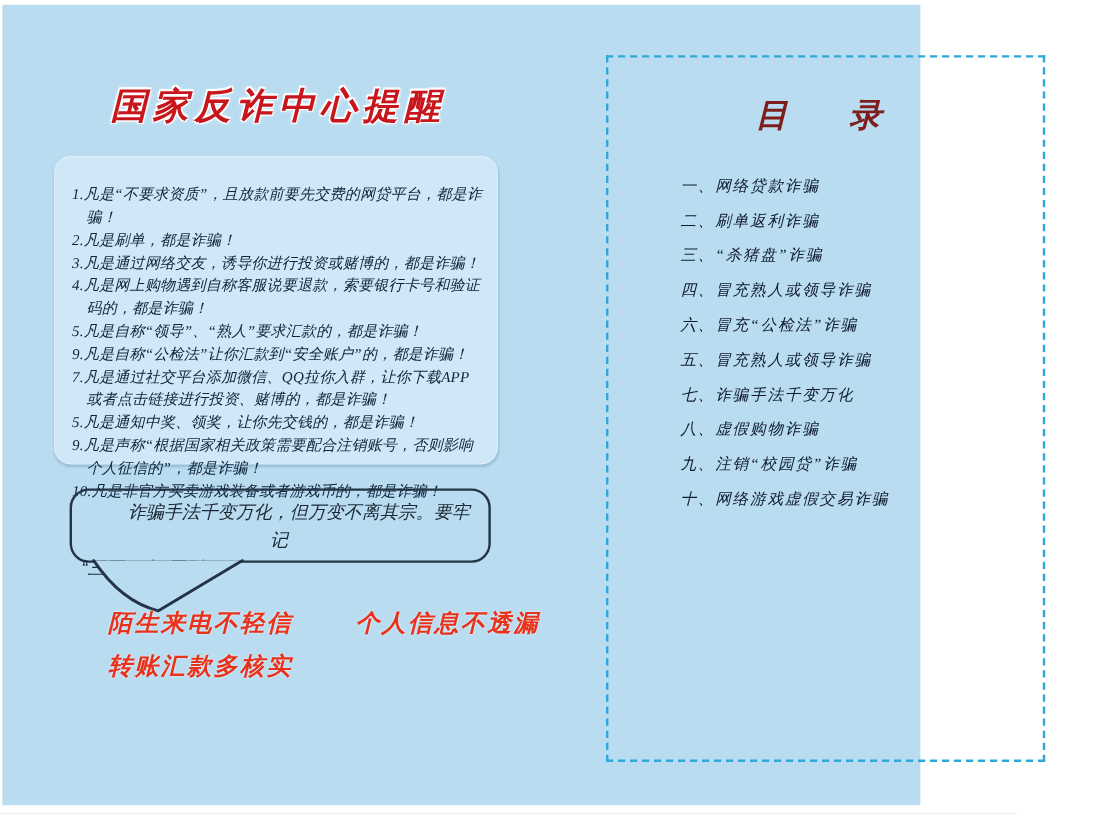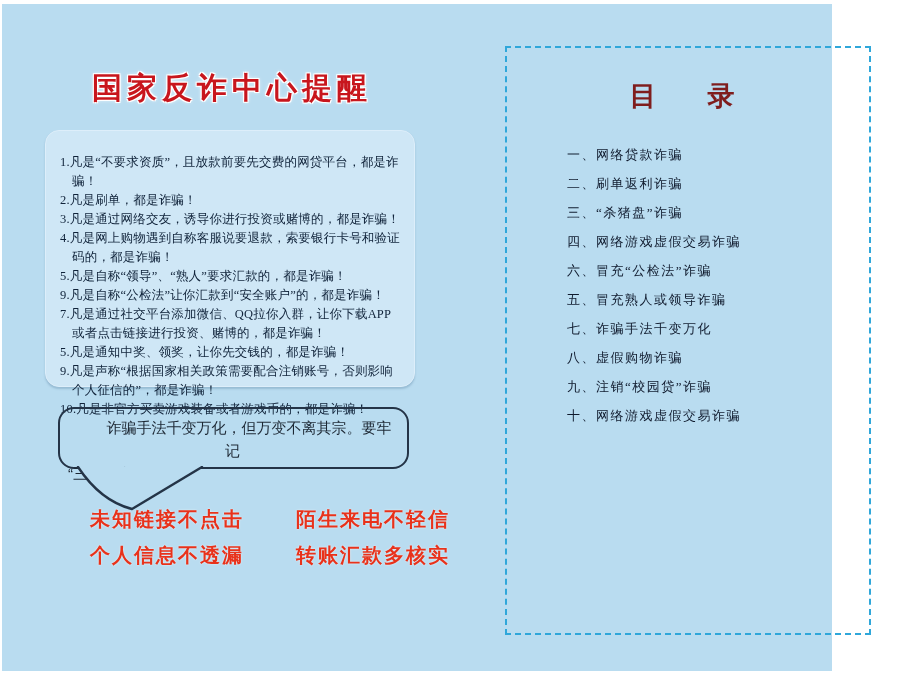--- a/index.html
+++ b/index.html
@@ -1,22 +1,23 @@
 <!DOCTYPE html>
 <html><head>
 <meta charset="utf-8">
 <style>
   html,body{margin:0;padding:0;}
   body{
     width:915px;height:678px;position:relative;background:#ffffff;
     font-family:"Liberation Serif", serif;overflow:hidden;
   }
   .canvas{
-    position:absolute;left:2px;top:4px;width:830px;height:667px;
+    position:absolute;left:2px;top:4px;width:765px;height:667px;
     background:#b9dcf0;
+    font-style:italic;
   }
   
   .left-title{
     position:absolute;left:45px;top:64px;width:370px;text-align:center;
     font-size:30px;font-weight:bold;color:#c8161d;letter-spacing:5px;
     text-shadow:-1px -1px 0 #fff,1px -1px 0 #fff,-1px 1px 0 #fff,1px 1px 0 #fff,0 0 4px #fff;
   }
   .warning-box{
     position:absolute;left:43px;top:126px;width:370px;height:257px;
     background:#cfe7f6;border-radius:14px;border:1px solid #ddeefa;
@@ -81,33 +82,32 @@
   <div class="bubble">
     <div class="bubble-line1">诈骗手法千变万化，但万变不离其宗。要牢记</div>
     <div class="bubble-line2">“三不一多”原则：</div>
   </div>
   <svg class="bubble-tail" viewBox="0 0 132 46" xmlns="http://www.w3.org/2000/svg">
     <path d="M4,1 C20,25 38,38 58,43 L128,1 Z" fill="#b9dcf0" stroke="none"></path>
     <path d="M4,1 C20,25 38,38 58,43 L128,1" fill="none" stroke="#243447" stroke-width="2.4" stroke-linejoin="round" stroke-linecap="round"></path>
   </svg>
 
   <div class="slogans">
-    <span>未知链接不点击</span>
     <span>陌生来电不轻信</span>
     <span>个人信息不透漏</span>
     <span>转账汇款多核实</span>
   </div>
 
   <div class="toc-panel">
     <div class="toc-title">目　录</div>
     <div class="toc-list">
       <div class="toc-item">一、网络贷款诈骗</div>
       <div class="toc-item">二、刷单返利诈骗</div>
       <div class="toc-item">三、“杀猪盘”诈骗</div>
-      <div class="toc-item">四、网络游戏虚假交易诈骗</div>
+      <div class="toc-item">四、冒充熟人或领导诈骗</div>
       <div class="toc-item">六、冒充“公检法”诈骗</div>
       <div class="toc-item">五、冒充熟人或领导诈骗</div>
       <div class="toc-item">七、诈骗手法千变万化</div>
       <div class="toc-item">八、虚假购物诈骗</div>
       <div class="toc-item">九、注销“校园贷”诈骗</div>
       <div class="toc-item">十、网络游戏虚假交易诈骗</div>
     </div>
   </div>
 
 </div>

